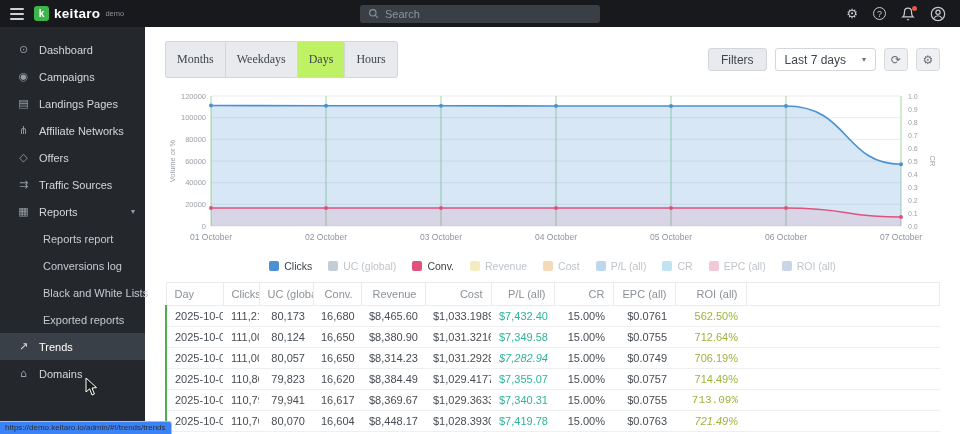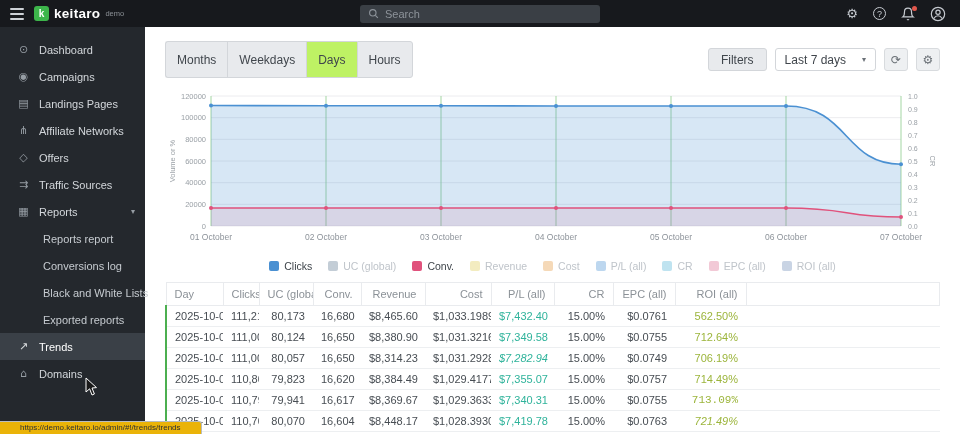--- a/index.html
+++ b/index.html
@@ -29,21 +29,21 @@
 .side-item{height:27px;display:flex;align-items:center;gap:9px;padding:0 10px 0 17px;font-size:11px;color:#d3d7db;cursor:pointer;white-space:nowrap}
 .side-item.sub{padding-left:43px;color:#c6cbd0}
 .side-item.active{background:#3a4047;color:#fff}
 .s-icon{width:13px;text-align:center;color:#969da4;font-size:11px;flex-shrink:0}
 .side-item.active .s-icon{color:#d7dadd}
 .chev{margin-left:auto;color:#969da4;font-size:8px}
 
 .main{flex:1;padding:14px 20px 0;overflow:hidden}
 .toolbar{display:flex;align-items:center}
 .tabs{display:inline-flex}
-.tabbtn{height:37px;padding:0 11px;background:#e8eaed;border:1px solid #d3d6da;border-right:none;font-size:12px;color:#40464c;font-family:Liberation Sans, sans-serif;cursor:pointer}
+.tabbtn{height:37px;padding:0 11px;background:#e8eaed;border:1px solid #d3d6da;border-right:none;font-size:12px;color:#40464c;font-family:Liberation Serif, serif;cursor:pointer}
 .tabbtn:first-child{border-radius:3px 0 0 3px}
 .tabbtn:last-child{border-right:1px solid #d3d6da;border-radius:0 3px 3px 0}
 .tabbtn.active{background:#bef264}
 .tb-right{margin-left:auto;display:flex;align-items:center;gap:8px}
 .btn{height:23px;padding:0 12px;background:#e8eaed;border:1px solid #d3d6da;border-radius:3px;font-size:12px;color:#40464c;font-family:inherit;cursor:pointer}
 .select{height:23px;border:1px solid #d3d6da;border-radius:3px;background:#fff;display:flex;align-items:center;gap:16px;padding:0 9px;font-size:12px;color:#40464c;cursor:pointer}
 .caret{font-size:8px;color:#6b7177}
 .iconbtn{width:24px;height:23px;background:#eef0f2;border:1px solid #d8dbde;border-radius:3px;font-size:12px;color:#6b7177;cursor:pointer;display:flex;align-items:center;justify-content:center}
 
 
@@ -54,21 +54,21 @@
 .sw{width:10px;height:10px;border-radius:2px;margin-right:5px;display:inline-block}
 
 
 table.grid{width:100%;border-collapse:collapse;table-layout:fixed}
 .grid th{font-weight:normal;font-size:11px;color:#8b9197;text-align:right;padding:5px 8px;border:1px solid #e9ebee;background:#fff;overflow:hidden;white-space:nowrap}
 .grid th.c-day{text-align:left}
 .grid td{font-size:11px;color:#474d53;text-align:right;padding:4px 8px;border-bottom:1px solid #edeff1;overflow:hidden;white-space:nowrap}
 .grid td.c-day{text-align:left}
 
 
-.statusbar{position:absolute;left:0;bottom:0;background:#eab308;border:1px solid #b9bdc1;border-left:none;border-bottom:none;border-top-right-radius:3px;font-size:8px;color:#2c2f33;padding:1px 20px 2px;z-index:20;white-space:nowrap}
+.statusbar{position:absolute;left:0;bottom:0;background:#3b82f6;border:1px solid #b9bdc1;border-left:none;border-bottom:none;border-top-right-radius:3px;font-size:8px;color:#2c2f33;padding:1px 5px 2px;z-index:20;white-space:nowrap}
 .cursor{position:absolute;left:85px;top:377px;z-index:30;pointer-events:none}
 </style>
 </head>
 <body>
 
 <div class="app">
 
   <header class="topbar">
     <div class="hamburger">
         <i></i>

